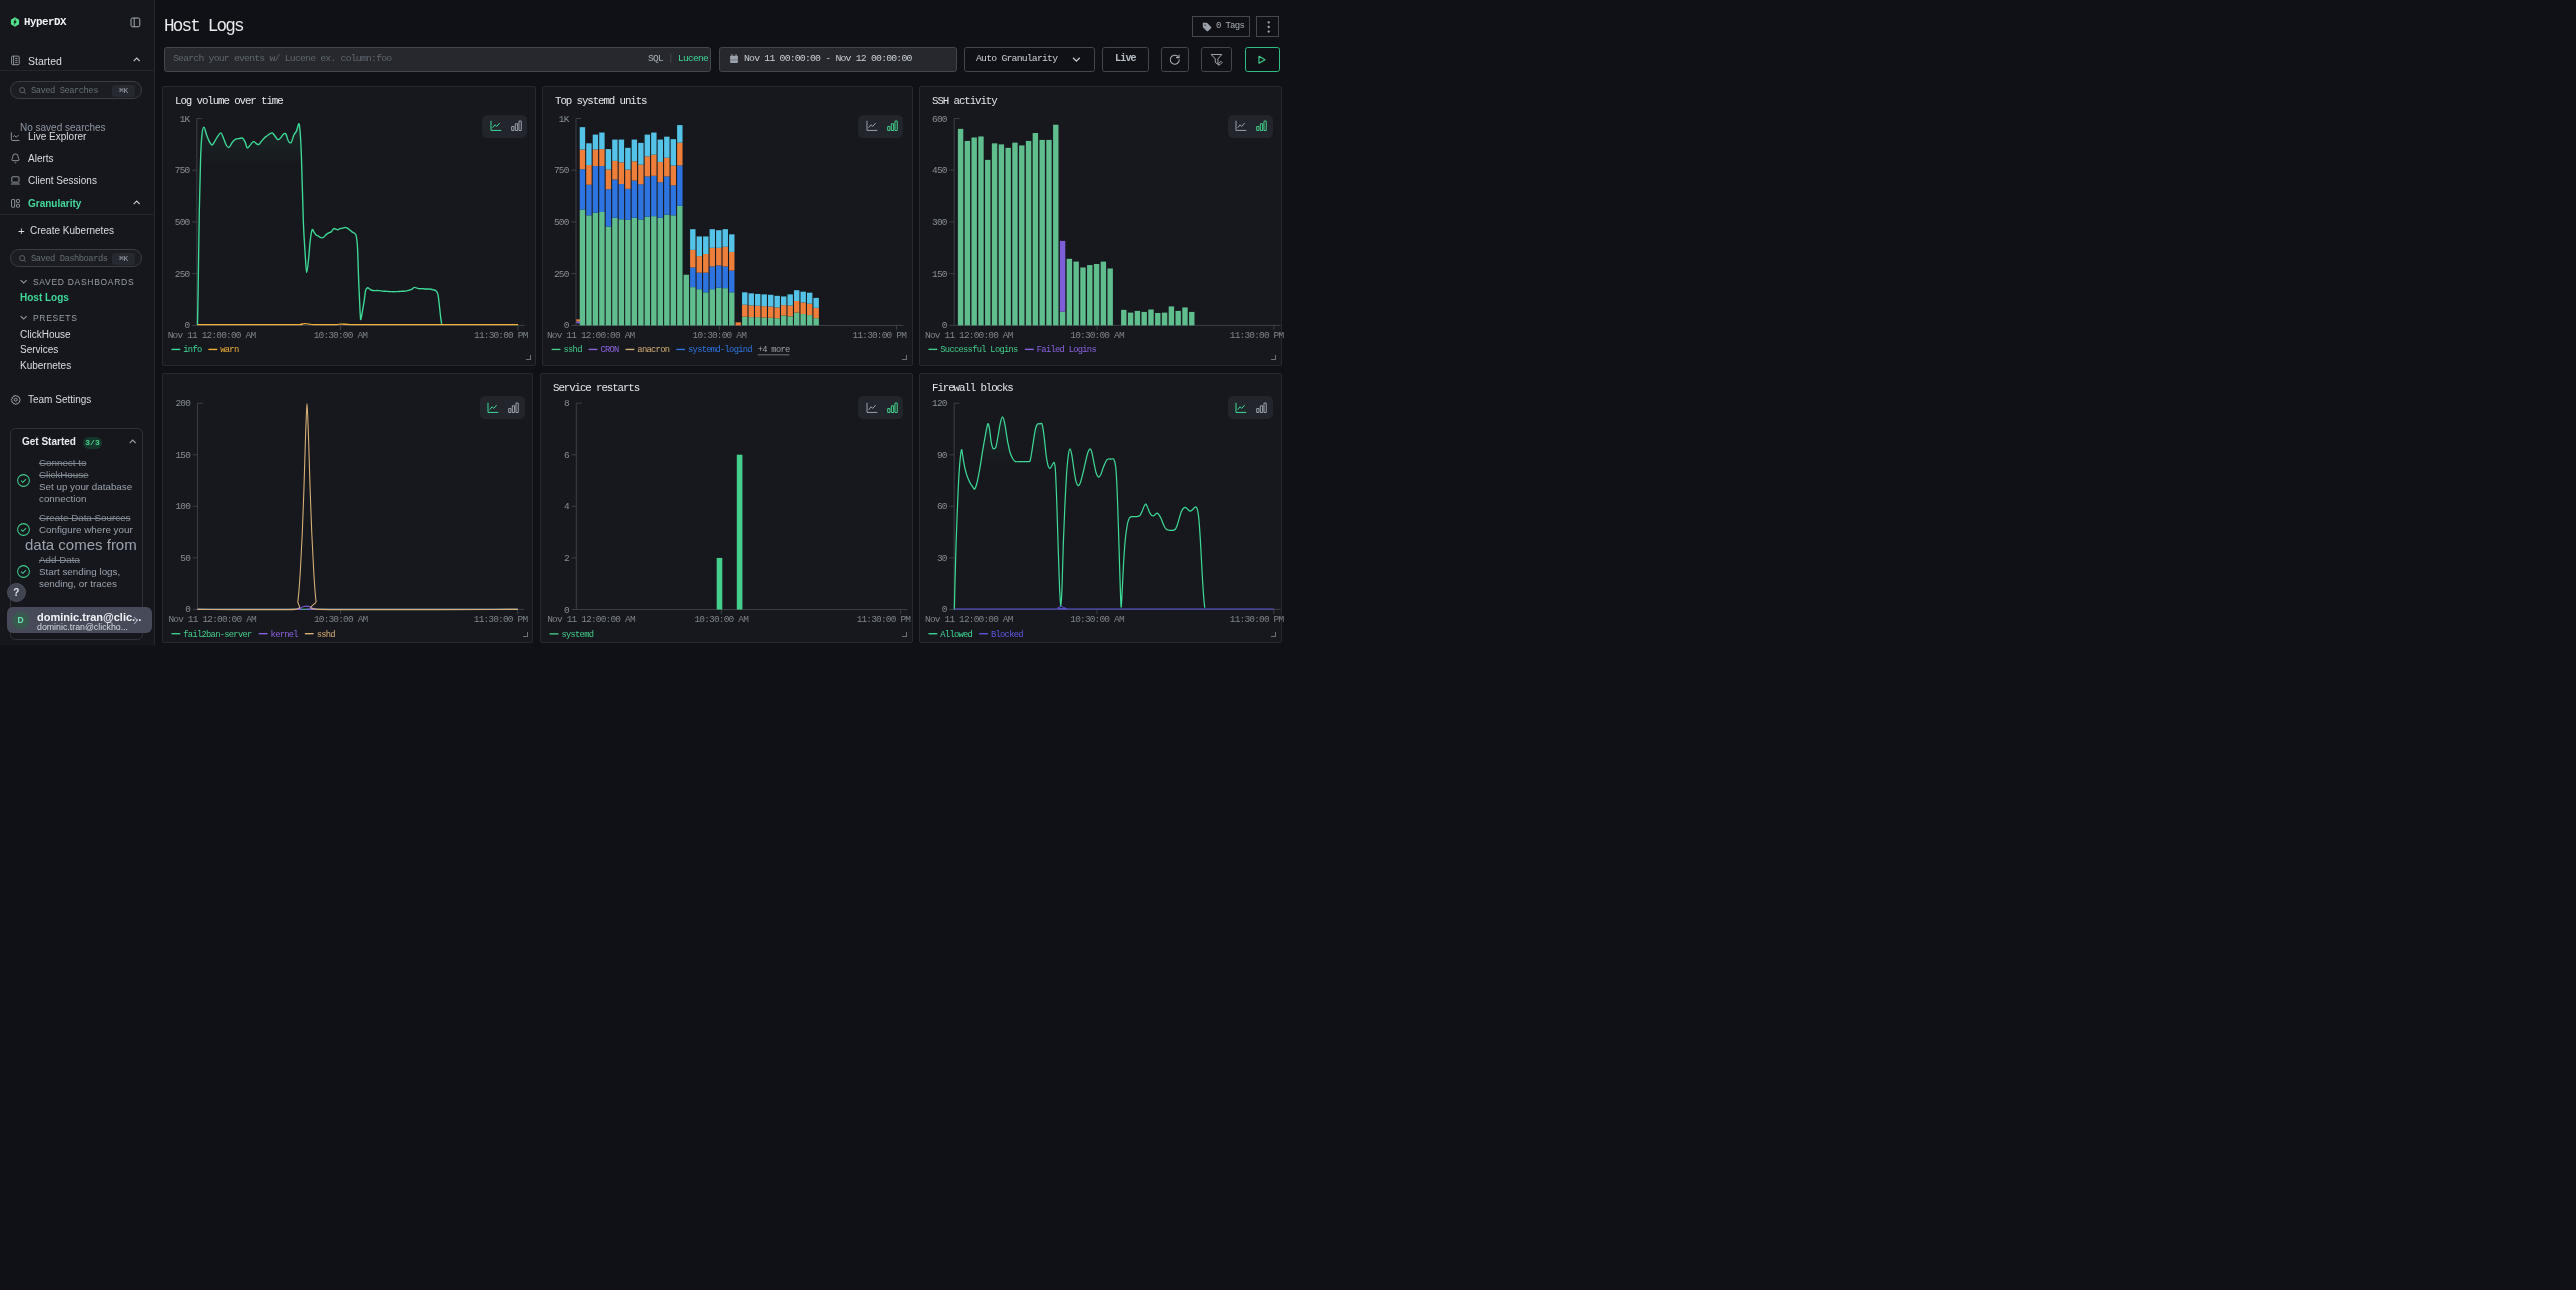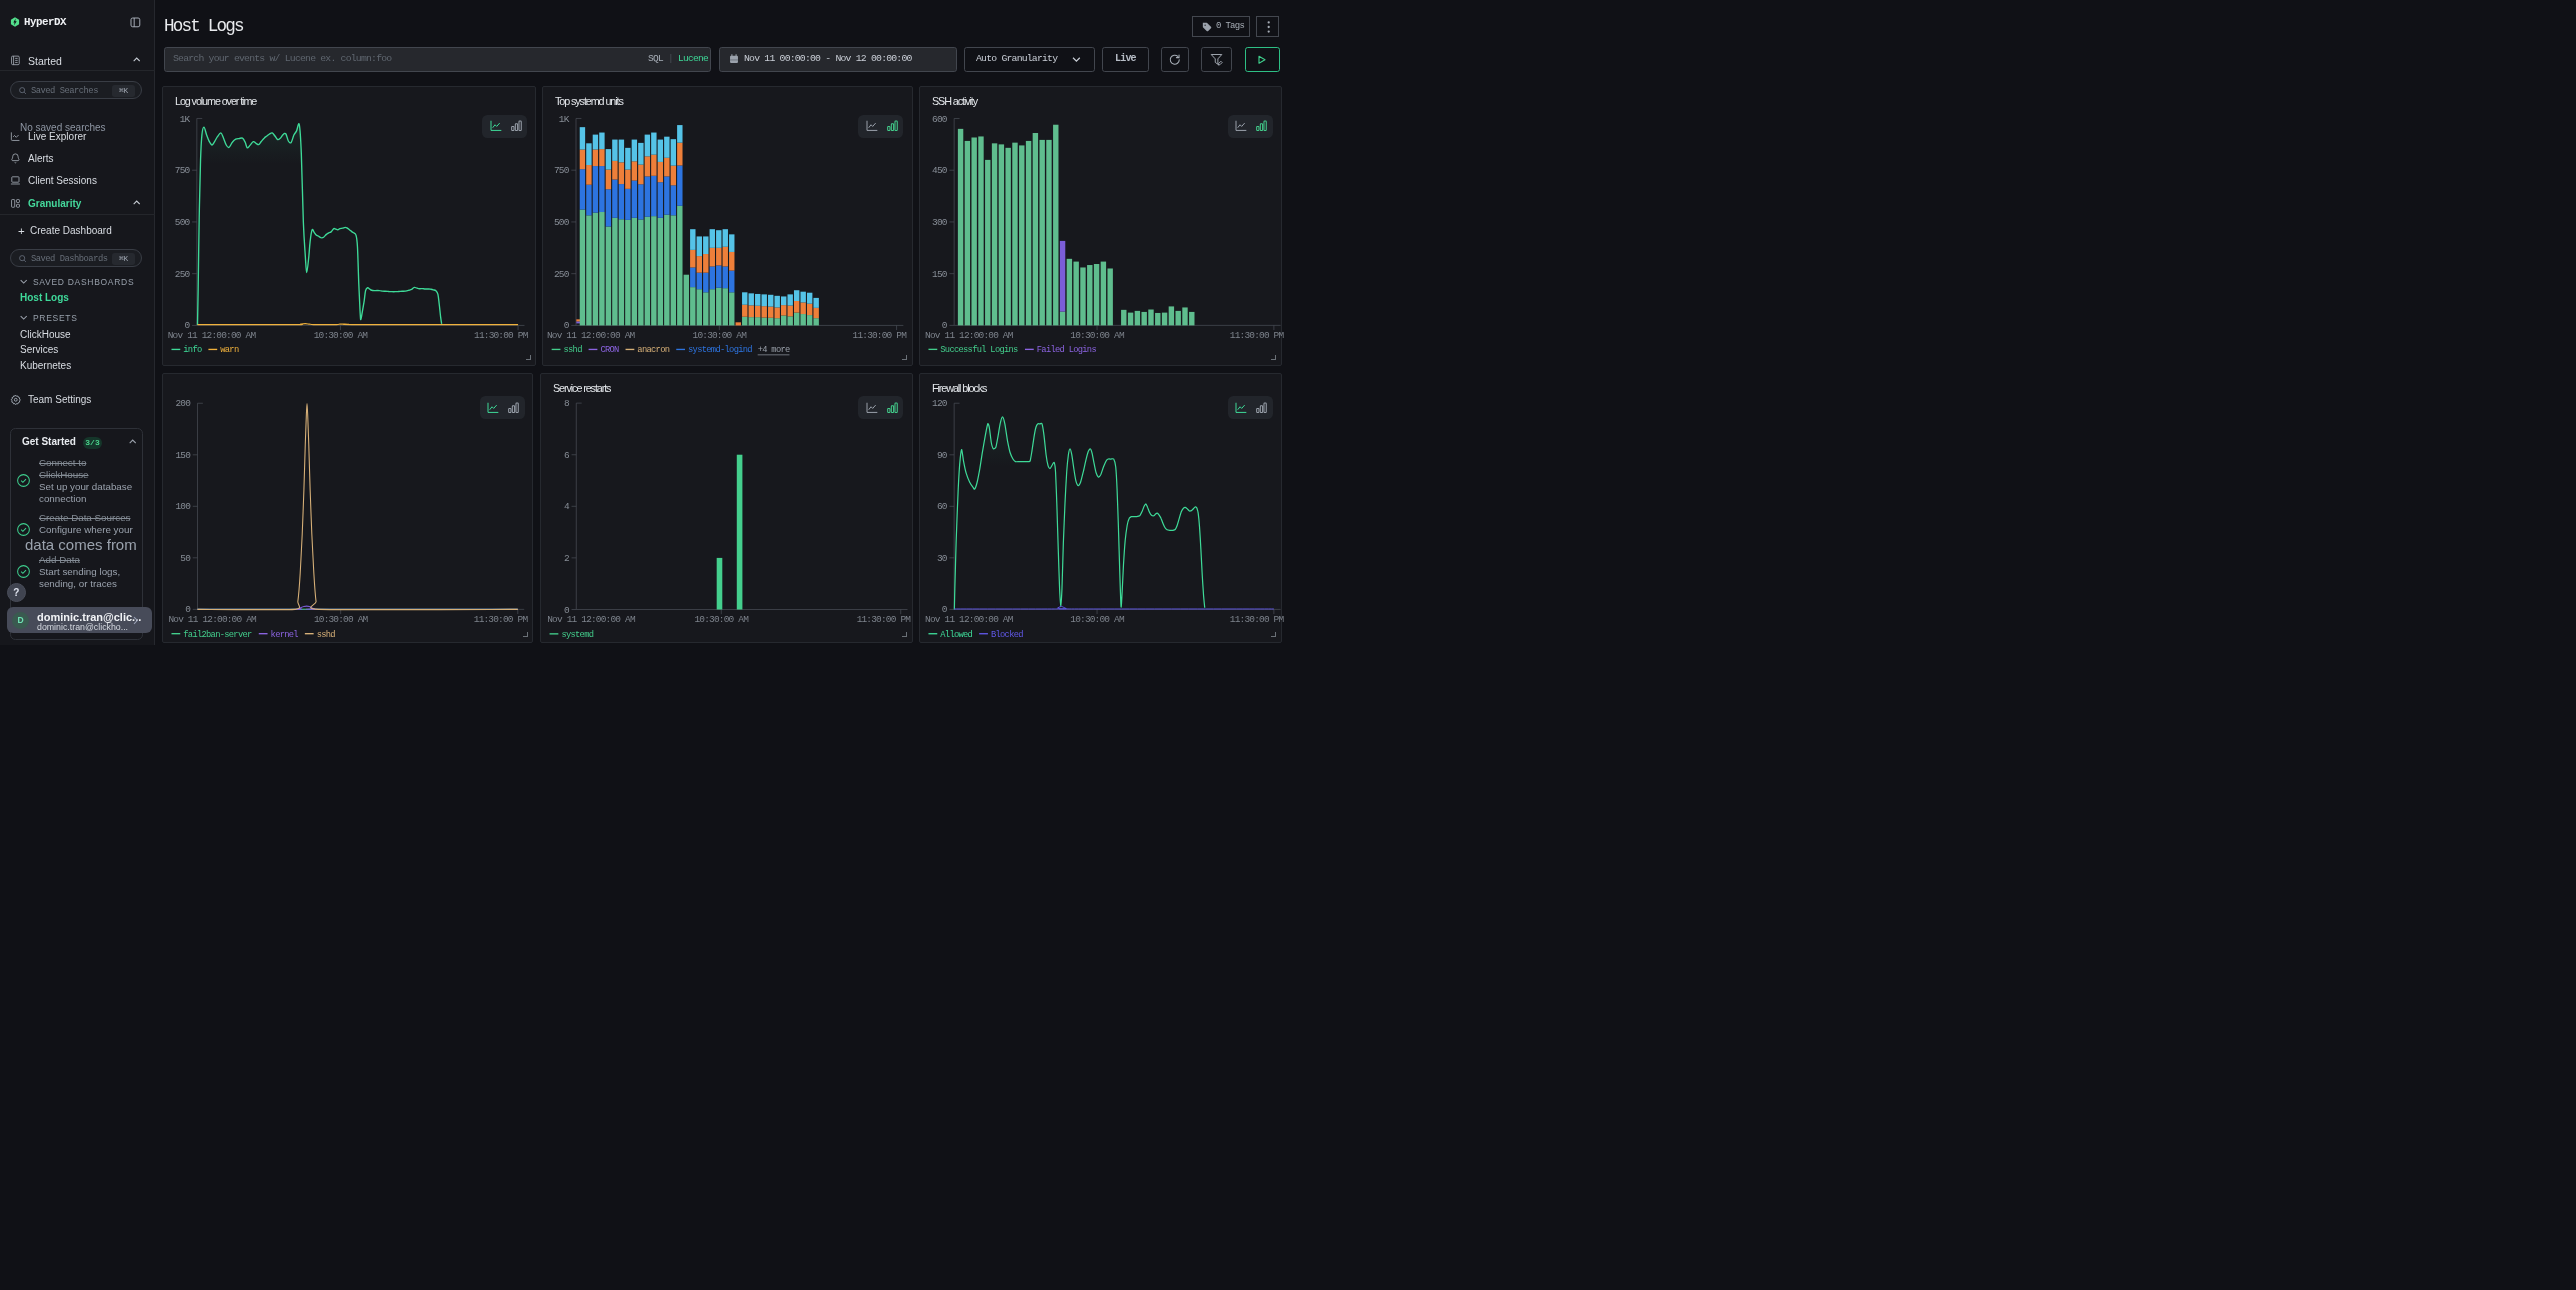--- a/index.html
+++ b/index.html
@@ -1,20 +1,20 @@
 <!DOCTYPE html>
 <html style="font-size:10.8px"><head><meta charset="utf-8"><style>
 *{margin:0;padding:0;box-sizing:border-box;-webkit-font-smoothing:antialiased}
 html,body{width:1288px;height:645px;overflow:hidden;background:#101116;font-family:"Liberation Sans",sans-serif;}
 .abs{position:absolute}
 #sidebar{position:absolute;left:0;top:0;width:155px;height:645px;background:#16171c;border-right:0.7px solid #26282e}
 #main{position:absolute;left:156px;top:0;width:1132px;height:645px;background:#101116}
 .mono{font-family:"Liberation Mono",monospace}
 .panel{position:absolute;background:#17181d;border:0.7px solid #26292f;border-radius:2px}
-.ptitle{position:absolute;font-family:Liberation Sans, sans-serif;font-size:10.8px;letter-spacing:-1.1px;color:#e4e7eb}
+.ptitle{position:absolute;font-family:Liberation Mono, monospace;font-size:10.8px;letter-spacing:-1.1px;color:#e4e7eb}
 .iconbox{position:absolute;width:45px;height:23px;background:#22252b;border-radius:5.4px}
 .corner{position:absolute;width:5.4px;height:5.4px;border-right:1.4px solid #6a7077;border-bottom:1.4px solid #6a7077}
 .mitem{position:absolute;font-size:10px;color:#d9dde3}
 .inp{position:absolute;left:10px;width:132px;height:18px;background:#1b1d22;border:0.7px solid #393d45;border-radius:9.5px}
 .inp .ph{position:absolute;left:20px;top:4px;font-family:"Liberation Mono",monospace;font-size:8.8px;letter-spacing:-0.5px;color:#676e78}
 .kbd{position:absolute;right:6px;top:3px;width:23px;height:12px;background:#26292f;border-radius:2.7px;color:#9aa1ab;font-size:7.8px;text-align:center;line-height:12px;font-family:"Liberation Mono",monospace;letter-spacing:-0.3px}
 .btn{position:absolute;border:0.7px solid #43474f;border-radius:0;background:transparent}
 .fbtn{position:absolute;border:0.7px solid #42464e;border-radius:2.7px;height:25px;top:47px}
 </style></head><body>
 
@@ -65,21 +65,21 @@
       <rect x="3.5" y="3.5" width="7" height="17" rx="1.5"></rect>
       <rect x="14.5" y="3.5" width="6.5" height="6.5" rx="1.5"></rect>
       <rect x="14.5" y="14" width="6.5" height="6.5" rx="1.5"></rect>
     </svg>
 <div class="mitem" style="left:28px;top:198px;color:#45d99c;font-weight:bold">Granularity</div>
 <svg class="abs" style="left:133px;top:200px" width="7.4" height="5.4" viewBox="0 0 11 8" fill="none" stroke="#c6ccd4" stroke-width="1.6">
       <path d="M1 6 L5.5 1.6 10 6"></path>
     </svg>
 <div class="abs" style="left:0;top:214px;width:155px;border-top:0.7px solid #24262b"></div>
 <div class="abs" style="left:18px;top:225px;font-size:11.5px;color:#d9dde3">+</div>
-<div class="mitem" style="left:30px;top:225px">Create Dashboard</div>
+<div class="mitem" style="left:30px;top:225px">Create Kubernetes</div>
 <div class="inp" style="top:249px">
 <svg class="abs" style="left:6.8px;top:4px" width="9.5" height="9.5" viewBox="0 0 24 24" fill="none" stroke="#6b7280" stroke-width="2">
         <circle cx="10.5" cy="10.5" r="6.5"></circle>
         <path d="M15.5 15.5 20 20"></path>
       </svg>
 <div class="ph">Saved Dashboards</div>
       <div class="kbd">⌘K</div>
     </div>
 <svg class="abs" style="left:20px;top:279px" width="7.4" height="5.4" viewBox="0 0 11 8" fill="none" stroke="#9aa1ab" stroke-width="1.6">
       <path d="M1 1.6 L5.5 6 10 1.6"></path>

